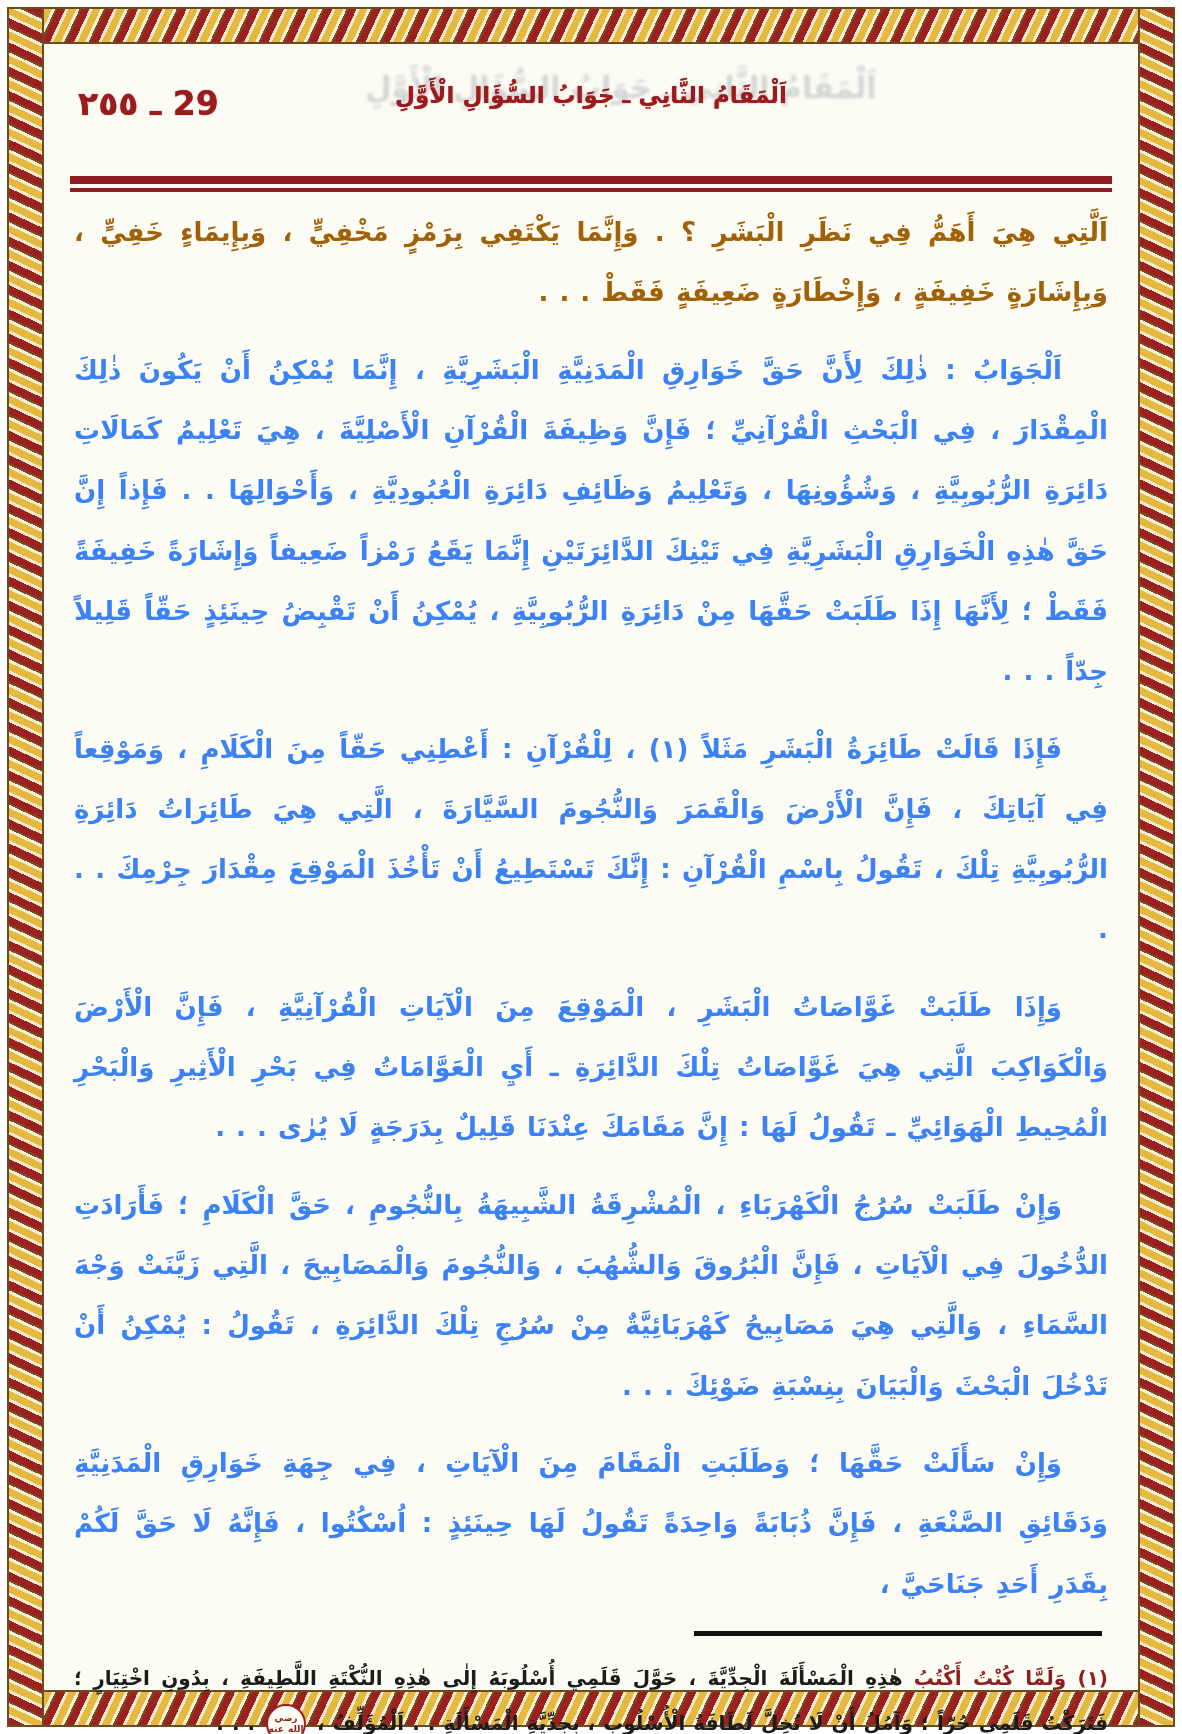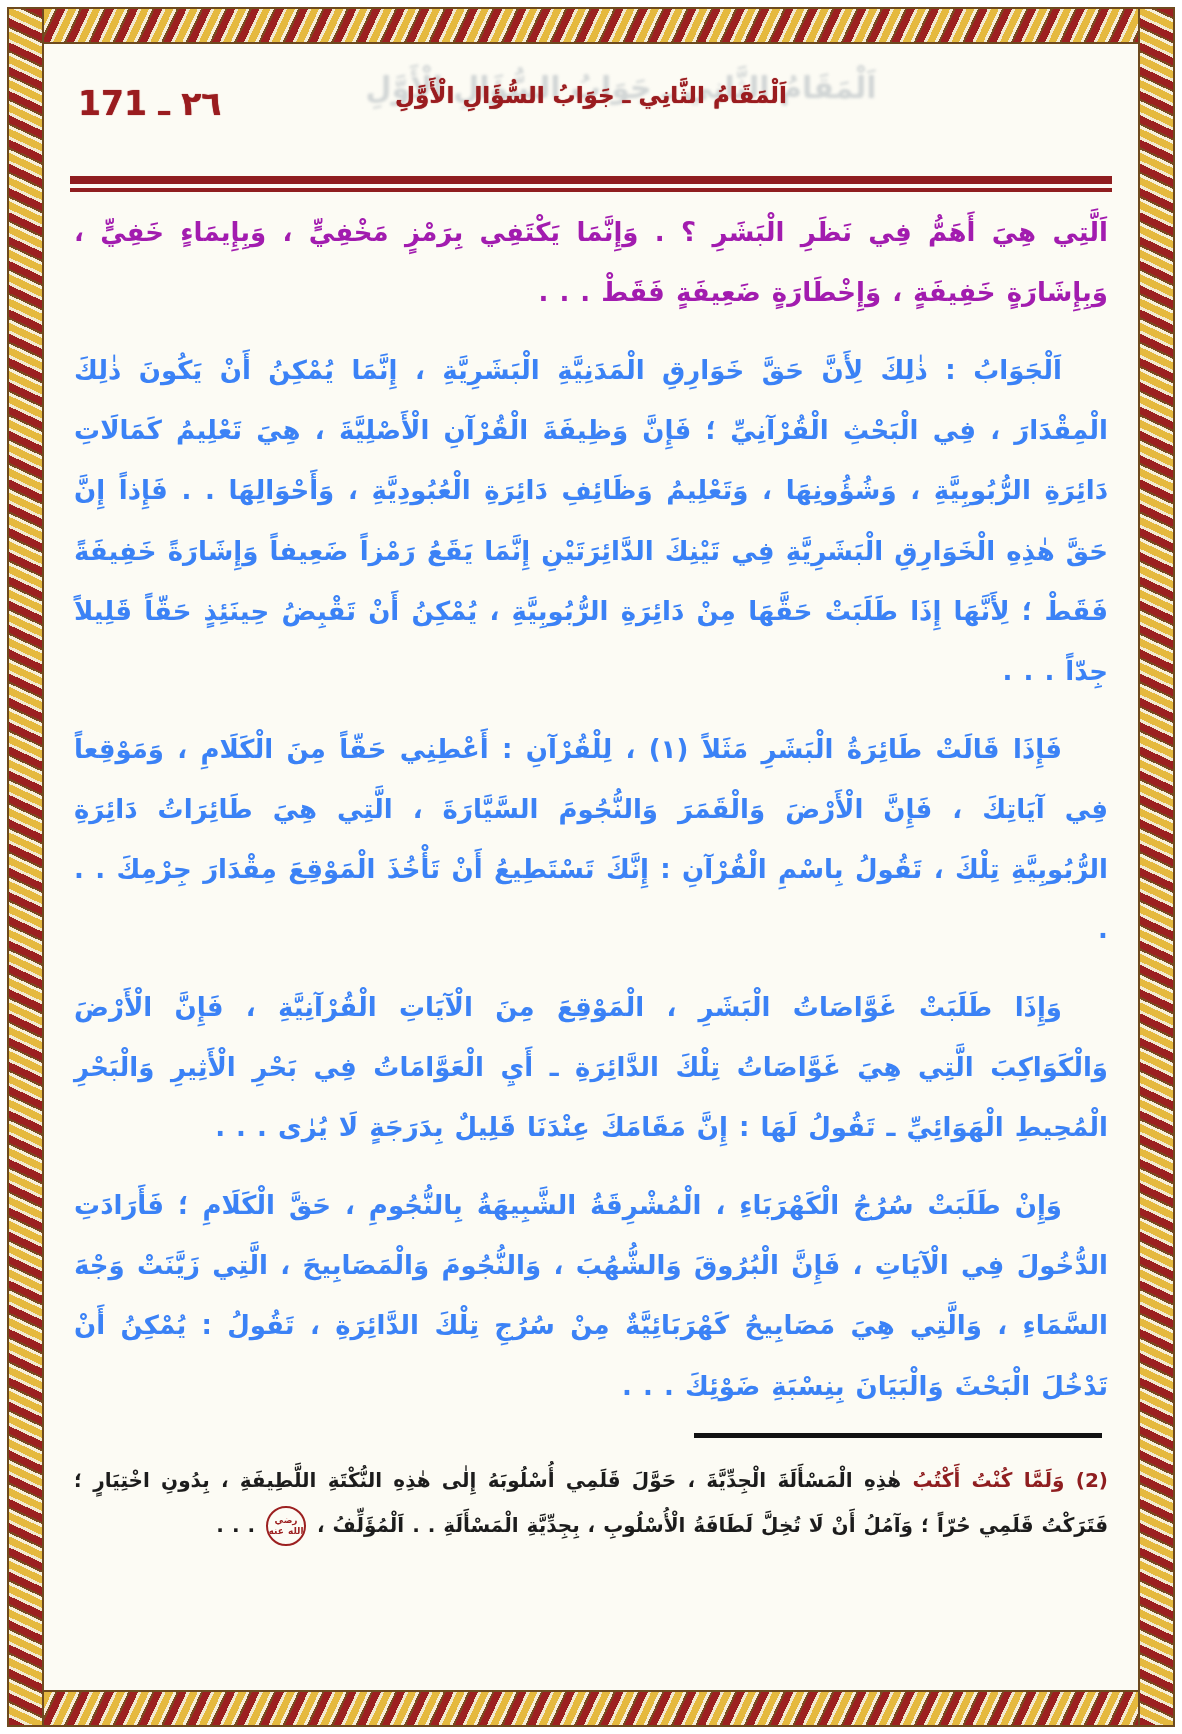--- a/index.html
+++ b/index.html
@@ -67,21 +67,21 @@
   }
   .para{
     font-size:26px;font-weight:bold;
     line-height:2.32;
     margin:0 0 17px 0;
     text-indent:46px;
     word-spacing:2px;
   }
   .para.no-indent{text-indent:0;}
   .para.red{color:#3b82f6;}
-  .para.black{color:#a21caf;}
+  .para.black{color:#a16207;}
   
   .footnote{
     margin:6px 30px 0 30px;
   }
   .foot-rule{
     width:408px;height:5px;background:#121212;
     margin:14px 6px 16px auto;
   }
   .foot-para{
     font-size:20px;font-weight:bold;color:#1c1c1c;
@@ -104,37 +104,38 @@
   <div class="frame-strip frame-top"></div>
   <div class="frame-strip frame-bottom"></div>
   <div class="frame-strip frame-left"></div>
   <div class="frame-strip frame-right"></div>
 
   <div class="page-inner">
 
     <div class="header">
       <div class="title-ghost">اَلْمَقَامُ الثَّانِي ـ جَوَابُ السُّؤَالِ الْأَوَّلِ</div>
       <div class="page-title">اَلْمَقَامُ الثَّانِي ـ جَوَابُ السُّؤَالِ الْأَوَّلِ</div>
-      <div class="page-numbers">٢٦ ـ 171</div>
+      <div class="page-numbers">29 ـ ٢٥٥</div>
     </div>
     <div class="header-rules">
       <div class="rule-thick"></div>
       <div class="rule-thin"></div>
     </div>
 
     <div class="body-text">
       <p class="para black no-indent">اَلَّتِي هِيَ أَهَمُّ فِي نَظَرِ الْبَشَرِ ؟ . وَإِنَّمَا يَكْتَفِي بِرَمْزٍ مَخْفِيٍّ ، وَبِإِيمَاءٍ خَفِيٍّ ، وَبِإِشَارَةٍ خَفِيفَةٍ ، وَإِخْطَارَةٍ ضَعِيفَةٍ فَقَطْ . . .</p>
       <p class="para red">اَلْجَوَابُ : ذٰلِكَ لِأَنَّ حَقَّ خَوَارِقِ الْمَدَنِيَّةِ الْبَشَرِيَّةِ ، إِنَّمَا يُمْكِنُ أَنْ يَكُونَ ذٰلِكَ الْمِقْدَارَ ، فِي الْبَحْثِ الْقُرْآنِيِّ ؛ فَإِنَّ وَظِيفَةَ الْقُرْآنِ الْأَصْلِيَّةَ ، هِيَ تَعْلِيمُ كَمَالَاتِ دَائِرَةِ الرُّبُوبِيَّةِ ، وَشُؤُونِهَا ، وَتَعْلِيمُ وَظَائِفِ دَائِرَةِ الْعُبُودِيَّةِ ، وَأَحْوَالِهَا . . فَإِذاً إِنَّ حَقَّ هٰذِهِ الْخَوَارِقِ الْبَشَرِيَّةِ فِي تَيْنِكَ الدَّائِرَتَيْنِ إِنَّمَا يَقَعُ رَمْزاً ضَعِيفاً وَإِشَارَةً خَفِيفَةً فَقَطْ ؛ لِأَنَّهَا إِذَا طَلَبَتْ حَقَّهَا مِنْ دَائِرَةِ الرُّبُوبِيَّةِ ، يُمْكِنُ أَنْ تَقْبِضُ حِينَئِذٍ حَقّاً قَلِيلاً جِدّاً . . .</p>
       <p class="para red">فَإِذَا قَالَتْ طَائِرَةُ الْبَشَرِ مَثَلاً (١) ، لِلْقُرْآنِ : أَعْطِنِي حَقّاً مِنَ الْكَلَامِ ، وَمَوْقِعاً فِي آيَاتِكَ ، فَإِنَّ الْأَرْضَ وَالْقَمَرَ وَالنُّجُومَ السَّيَّارَةَ ، الَّتِي هِيَ طَائِرَاتُ دَائِرَةِ الرُّبُوبِيَّةِ تِلْكَ ، تَقُولُ بِاسْمِ الْقُرْآنِ : إِنَّكَ تَسْتَطِيعُ أَنْ تَأْخُذَ الْمَوْقِعَ مِقْدَارَ جِرْمِكَ . . .</p>
       <p class="para red">وَإِذَا طَلَبَتْ غَوَّاصَاتُ الْبَشَرِ ، الْمَوْقِعَ مِنَ الْآيَاتِ الْقُرْآنِيَّةِ ، فَإِنَّ الْأَرْضَ وَالْكَوَاكِبَ الَّتِي هِيَ غَوَّاصَاتُ تِلْكَ الدَّائِرَةِ ـ أَيِ الْعَوَّامَاتُ فِي بَحْرِ الْأَثِيرِ وَالْبَحْرِ الْمُحِيطِ الْهَوَائِيِّ ـ تَقُولُ لَهَا : إِنَّ مَقَامَكَ عِنْدَنَا قَلِيلٌ بِدَرَجَةٍ لَا يُرٰى . . .</p>
       <p class="para red">وَإِنْ طَلَبَتْ سُرُجُ الْكَهْرَبَاءِ ، الْمُشْرِقَةُ الشَّبِيهَةُ بِالنُّجُومِ ، حَقَّ الْكَلَامِ ؛ فَأَرَادَتِ الدُّخُولَ فِي الْآيَاتِ ، فَإِنَّ الْبُرُوقَ وَالشُّهُبَ ، وَالنُّجُومَ وَالْمَصَابِيحَ ، الَّتِي زَيَّنَتْ وَجْهَ السَّمَاءِ ، وَالَّتِي هِيَ مَصَابِيحُ كَهْرَبَائِيَّةٌ مِنْ سُرُجِ تِلْكَ الدَّائِرَةِ ، تَقُولُ : يُمْكِنُ أَنْ تَدْخُلَ الْبَحْثَ وَالْبَيَانَ بِنِسْبَةِ ضَوْئِكَ . . .</p>
+      <p class="para red">وَإِنْ سَأَلَتْ حَقَّهَا ؛ وَطَلَبَتِ الْمَقَامَ مِنَ الْآيَاتِ ، فِي جِهَةِ خَوَارِقِ الْمَدَنِيَّةِ وَدَقَائِقِ الصَّنْعَةِ ، فَإِنَّ ذُبَابَةً وَاحِدَةً تَقُولُ لَهَا حِينَئِذٍ : اُسْكُتُوا ، فَإِنَّهُ لَا حَقَّ لَكُمْ بِقَدَرِ أَحَدِ جَنَاحَيَّ ،</p>
     </div>
 
     <div class="footnote">
       <div class="foot-rule"></div>
       <p class="foot-para">
-        <span class="foot-lead">(2) وَلَمَّا كُنْتُ أَكْتُبُ</span><span> هٰذِهِ الْمَسْأَلَةَ الْجِدِّيَّةَ ، حَوَّلَ قَلَمِي أُسْلُوبَهُ إِلٰى هٰذِهِ النُّكْتَةِ اللَّطِيفَةِ ، بِدُونِ اخْتِيَارٍ ؛ فَتَرَكْتُ قَلَمِي حُرّاً ؛ وَآمُلُ أَنْ لَا تُخِلَّ لَطَافَةُ الْأُسْلُوبِ ، بِجِدِّيَّةِ الْمَسْأَلَةِ . . اَلْمُؤَلِّفُ ،</span>
+        <span class="foot-lead">(١) وَلَمَّا كُنْتُ أَكْتُبُ</span><span> هٰذِهِ الْمَسْأَلَةَ الْجِدِّيَّةَ ، حَوَّلَ قَلَمِي أُسْلُوبَهُ إِلٰى هٰذِهِ النُّكْتَةِ اللَّطِيفَةِ ، بِدُونِ اخْتِيَارٍ ؛ فَتَرَكْتُ قَلَمِي حُرّاً ؛ وَآمُلُ أَنْ لَا تُخِلَّ لَطَافَةُ الْأُسْلُوبِ ، بِجِدِّيَّةِ الْمَسْأَلَةِ . . اَلْمُؤَلِّفُ ،</span>
         <span class="seal">رضي الله عنه</span><span> . . .</span>
       </p>
     </div>
 
   </div>
 </div>
 
 </body></html>

